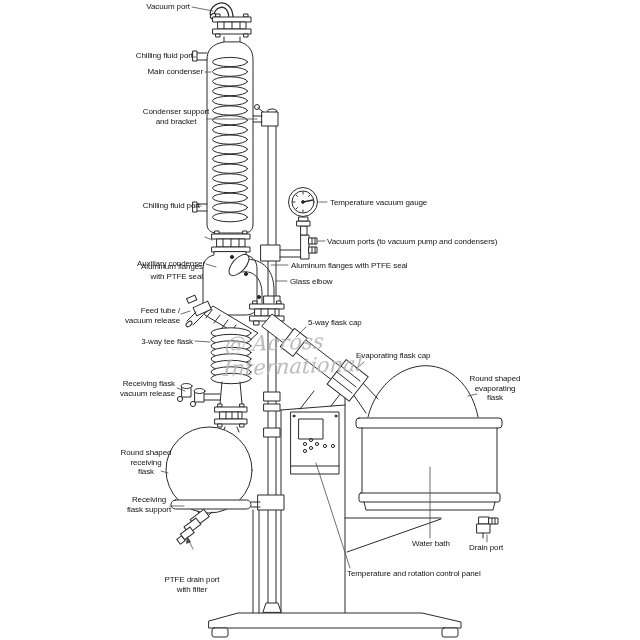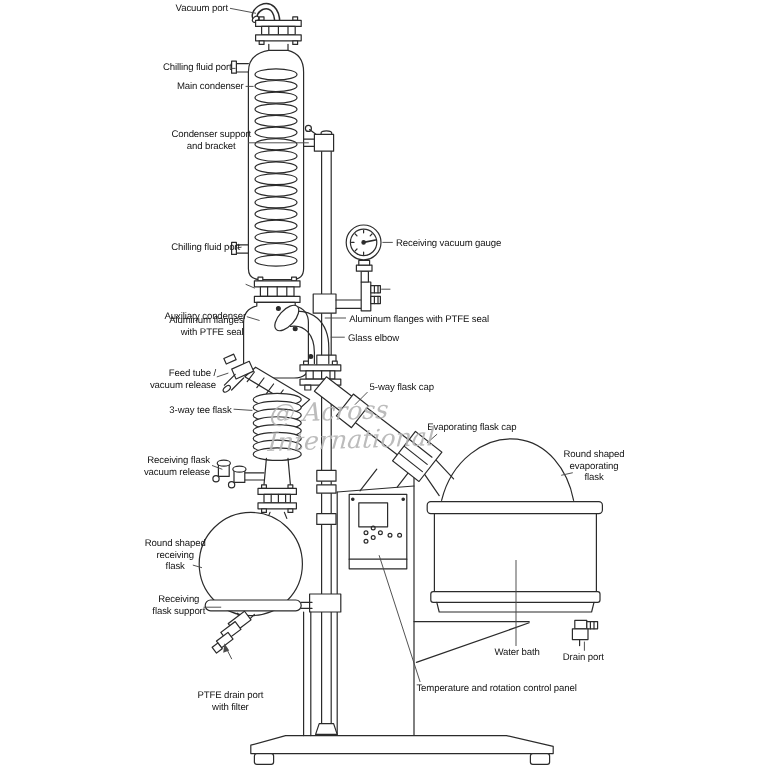--- a/index.html
+++ b/index.html
@@ -319,21 +319,22 @@
 
 <div class="lbl r" style="left:110px;top:2px;width:80px;">Vacuum port</div>
 <div class="lbl r" style="left:113px;top:51px;width:80px;">Chilling fluid port</div>
 <div class="lbl r" style="left:123px;top:67px;width:80px;">Main condenser</div>
 <div class="lbl c" style="left:136px;top:107px;width:80px;">Condenser support
 and bracket</div>
 <div class="lbl r" style="left:120px;top:201px;width:80px;">Chilling fluid port</div>
 <div class="lbl r" style="left:123px;top:226px;width:80px;margin-top:36px;">Aluminum flanges
 with PTFE seal</div>
 <div class="lbl r" style="left:125px;top:259px;width:80px;">Auxiliary condenser</div>
-<div class="lbl" style="left:330px;top:198px;">Receiving vacuum gauge</div>
+<div class="lbl" style="left:330px;top:198px;">Temperature vacuum gauge</div>
+<div class="lbl" style="left:327px;top:237px;width:175px;">Vacuum ports (to vacuum pump and condensers)</div>
 <div class="lbl" style="left:291px;top:261px;">Aluminum flanges with PTFE seal</div>
 <div class="lbl" style="left:290px;top:277px;">Glass elbow</div>
 <div class="lbl r" style="left:98px;top:306px;width:82px;">Feed tube /
 vacuum release</div>
 <div class="lbl r" style="left:113px;top:337px;width:80px;">3-way tee flask</div>
 <div class="lbl" style="left:308px;top:318px;">5-way flask cap</div>
 <div class="lbl" style="left:356px;top:351px;">Evaporating flask cap</div>
 <div class="lbl c" style="left:464px;top:374px;width:62px;">Round shaped
 evaporating
 flask</div>

